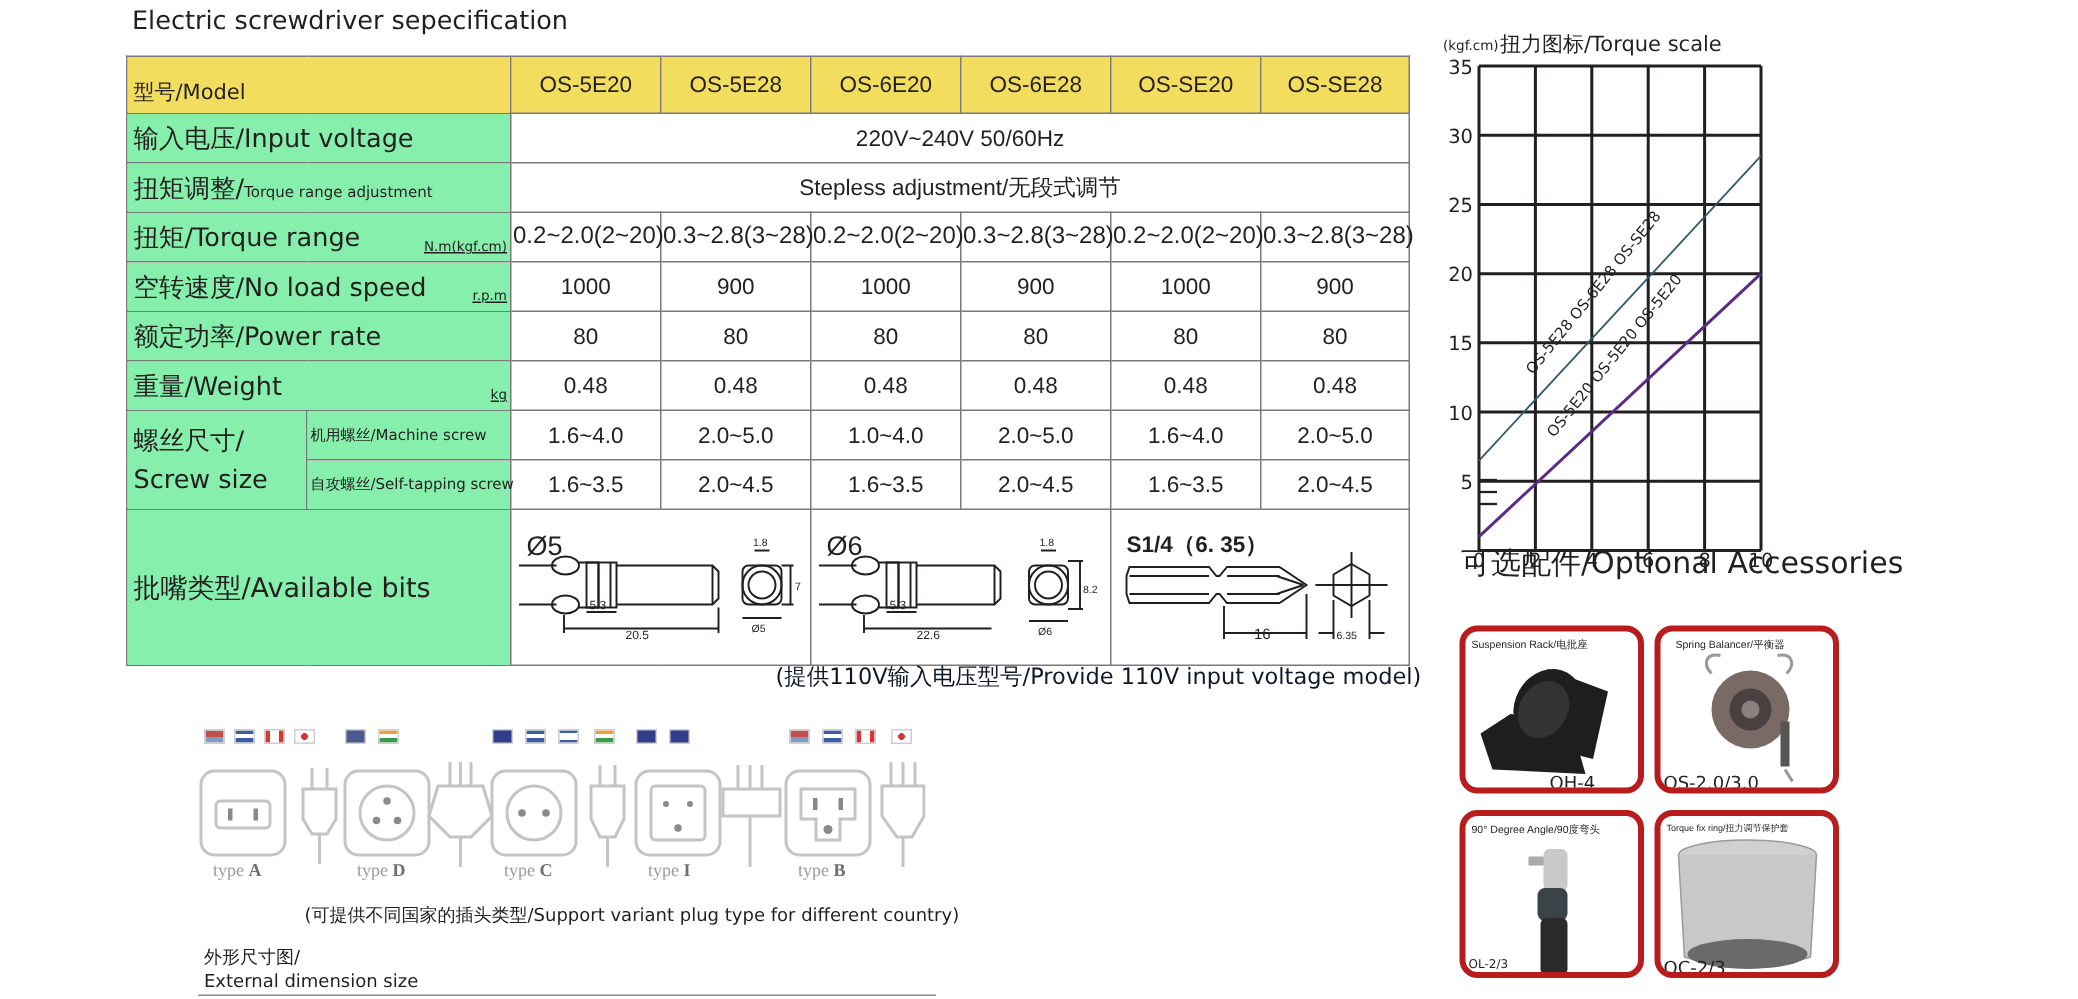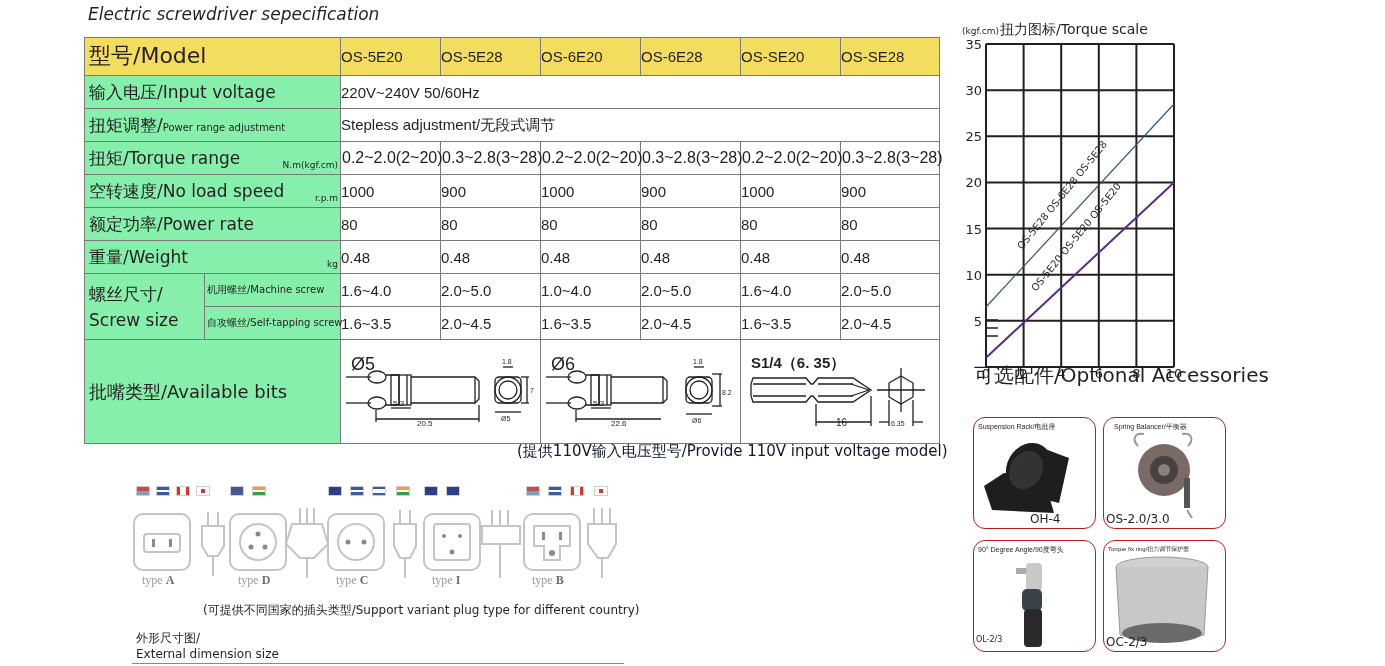--- a/index.html
+++ b/index.html
@@ -1,29 +1,29 @@
 <!DOCTYPE html>
 <html><head>
 <meta charset="utf-8">
 <style>
   * { box-sizing: border-box; margin: 0; padding: 0; }
   html, body { width: 1385px; height: 666px; background: #ffffff; overflow: hidden; }
   body { position: relative; font-family: "Liberation Sans", sans-serif; color: #231f20; }
 
-  .page-title { position: absolute; left: 88px; top: 4px; font-family: "DejaVu Sans", sans-serif; font-size: 17px; color: #231f20; font-style: italic; }
+  .page-title { position: absolute; left: 88px; top: 4px; font-family: "DejaVu Sans", sans-serif; font-size: 17px; color: #231f20; }
 
   
   .spec { position: absolute; left: 84px; top: 37px; width: 855px; border-collapse: collapse; table-layout: fixed; }
-  .spec td { border: 1px solid #7a7a7a; height: 33px; font-size: 15px; text-align: left; vertical-align: middle; white-space: nowrap; }
+  .spec td { border: 1px solid #7a7a7a; height: 33px; font-size: 15px; text-align: center; vertical-align: middle; white-space: nowrap; }
   .spec td.lab { background: #86efac; text-align: left; padding-left: 4px; font-family: "DejaVu Sans", sans-serif; font-size: 17px; color: #231f20; position: relative; }
   .spec td.lab .small { font-size: 10px; }
-  .spec td.lab .unit { position: absolute; right: 2px; bottom: 4px; font-size: 9px; }
+  .spec td.lab .unit { position: absolute; right: 2px; bottom: 4px; font-size: 9px; text-decoration: underline; }
   .spec td.lab.sub { font-size: 10px; padding-left: 2px; }
   .spec tr.model td { background: #f3dd5f; height: 38px; }
-  .spec tr.model td.lab { vertical-align: bottom; padding-bottom: 4px; font-size: 22px; }
+  .spec tr.model td.lab { vertical-align: bottom; padding-bottom: 4px; font-size: 14px; }
   .spec td.val { font-size: 15px; margin-top: 24px; }
   .spec td.tq { font-size: 16px; padding: 0 1px; }
   .spec tr.bits td { height: 104px; }
   .spec td.bitcell { text-align: left; vertical-align: top; padding: 0; position: relative; }
   .bit-title { position: absolute; left: 10px; top: 14px; font-size: 18px; }
   .bit-title.b3 { font-weight: bold; font-size: 15px; }
   .spec svg { position: absolute; left: 0; top: 0; }
 
   .note-110 { position: absolute; left: 517px; top: 442px; font-size: 15px; font-family: "DejaVu Sans", sans-serif; color: #0f172a; }
 
@@ -36,21 +36,21 @@
   .ext-title { position: absolute; left: 136px; top: 630px; font-size: 12px; line-height: 16px; color: #231f20; font-family: "DejaVu Sans", sans-serif; }
   .ext-rule { position: absolute; left: 132px; top: 663px; width: 492px; height: 1px; background: #888; }
 
   
   .chart-unit { position: absolute; left: 962px; top: 26px; font-size: 9px; font-family: "DejaVu Sans", sans-serif; }
   .chart-title { position: absolute; left: 1000px; top: 21px; font-size: 14px; font-family: "DejaVu Sans", sans-serif; }
   .chart-svg { position: absolute; left: 950px; top: 30px; }
 
   
   .acc-title { position: absolute; left: 974px; top: 362px; font-size: 20px; font-family: "DejaVu Sans", sans-serif; color: #231f20; }
-  .acc-card { position: absolute; width: 123px; height: 112px; border: 1px solid #b91c1c; border-radius: 12px; background: #fff; overflow: hidden; }
+  .acc-card { position: absolute; width: 123px; height: 112px; border: 4px solid #b91c1c; border-radius: 12px; background: #fff; overflow: hidden; }
   .acc-label { position: absolute; left: 4px; top: 4px; font-size: 7px; white-space: nowrap; color: #231f20; }
   .acc-model { position: absolute; font-size: 12px; color: #231f20; font-family: "DejaVu Sans", sans-serif; }
   .acc-card svg { position: absolute; left: 0; top: 0; }
 </style>
 </head>
 <body>
 
 <div class="page-title">Electric screwdriver sepecification</div>
 
 <table class="spec">
@@ -72,21 +72,21 @@
     <td>OS-6E20</td>
     <td>OS-6E28</td>
     <td>OS-SE20</td>
     <td>OS-SE28</td>
   </tr>
   <tr>
     <td class="lab" colspan="2">输入电压/Input voltage</td>
     <td class="val" colspan="6">220V~240V 50/60Hz</td>
   </tr>
   <tr>
-    <td class="lab" colspan="2"><span>扭矩调整/</span><span class="small">Power range adjustment</span></td>
+    <td class="lab" colspan="2"><span>扭矩调整/</span><span class="small">Torque range adjustment</span></td>
     <td class="val" colspan="6">Stepless adjustment/无段式调节</td>
   </tr>
   <tr>
     <td class="lab" colspan="2"><span>扭矩/Torque range</span><span class="unit">N.m(kgf.cm)</span></td>
     <td class="tq">0.2~2.0(2~20)</td>
     <td class="tq">0.3~2.8(3~28)</td>
     <td class="tq">0.2~2.0(2~20)</td>
     <td class="tq">0.3~2.8(3~28)</td>
     <td class="tq">0.2~2.0(2~20)</td>
     <td class="tq">0.3~2.8(3~28)</td>

